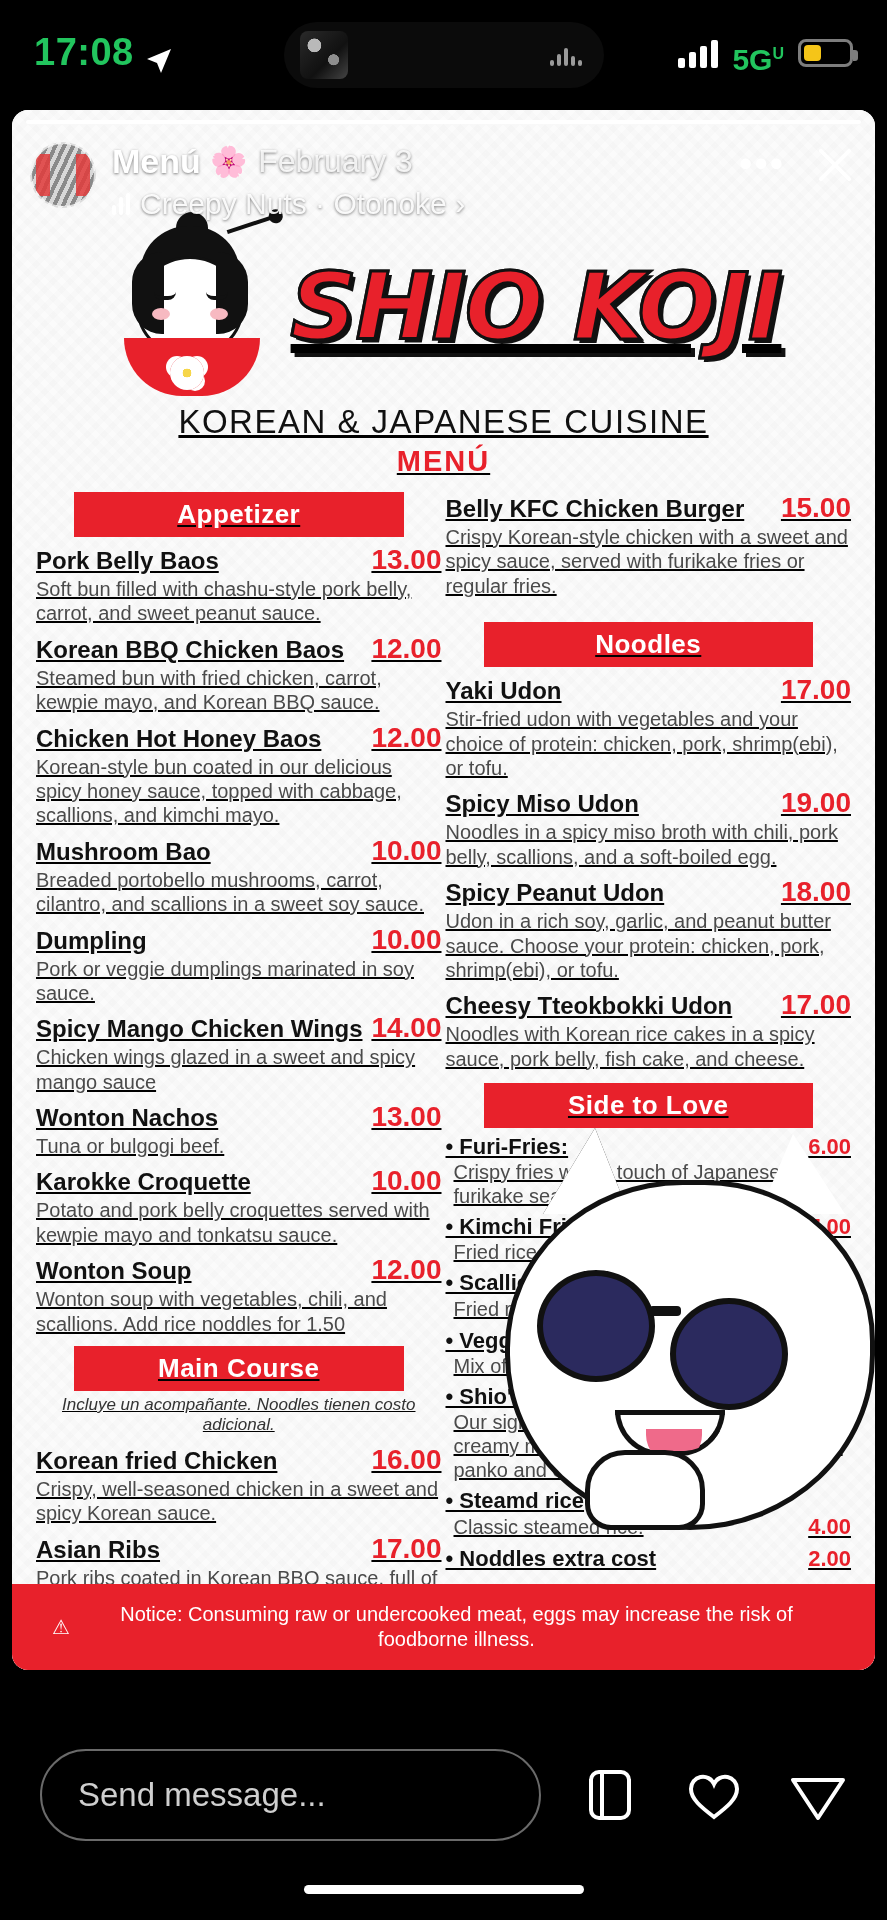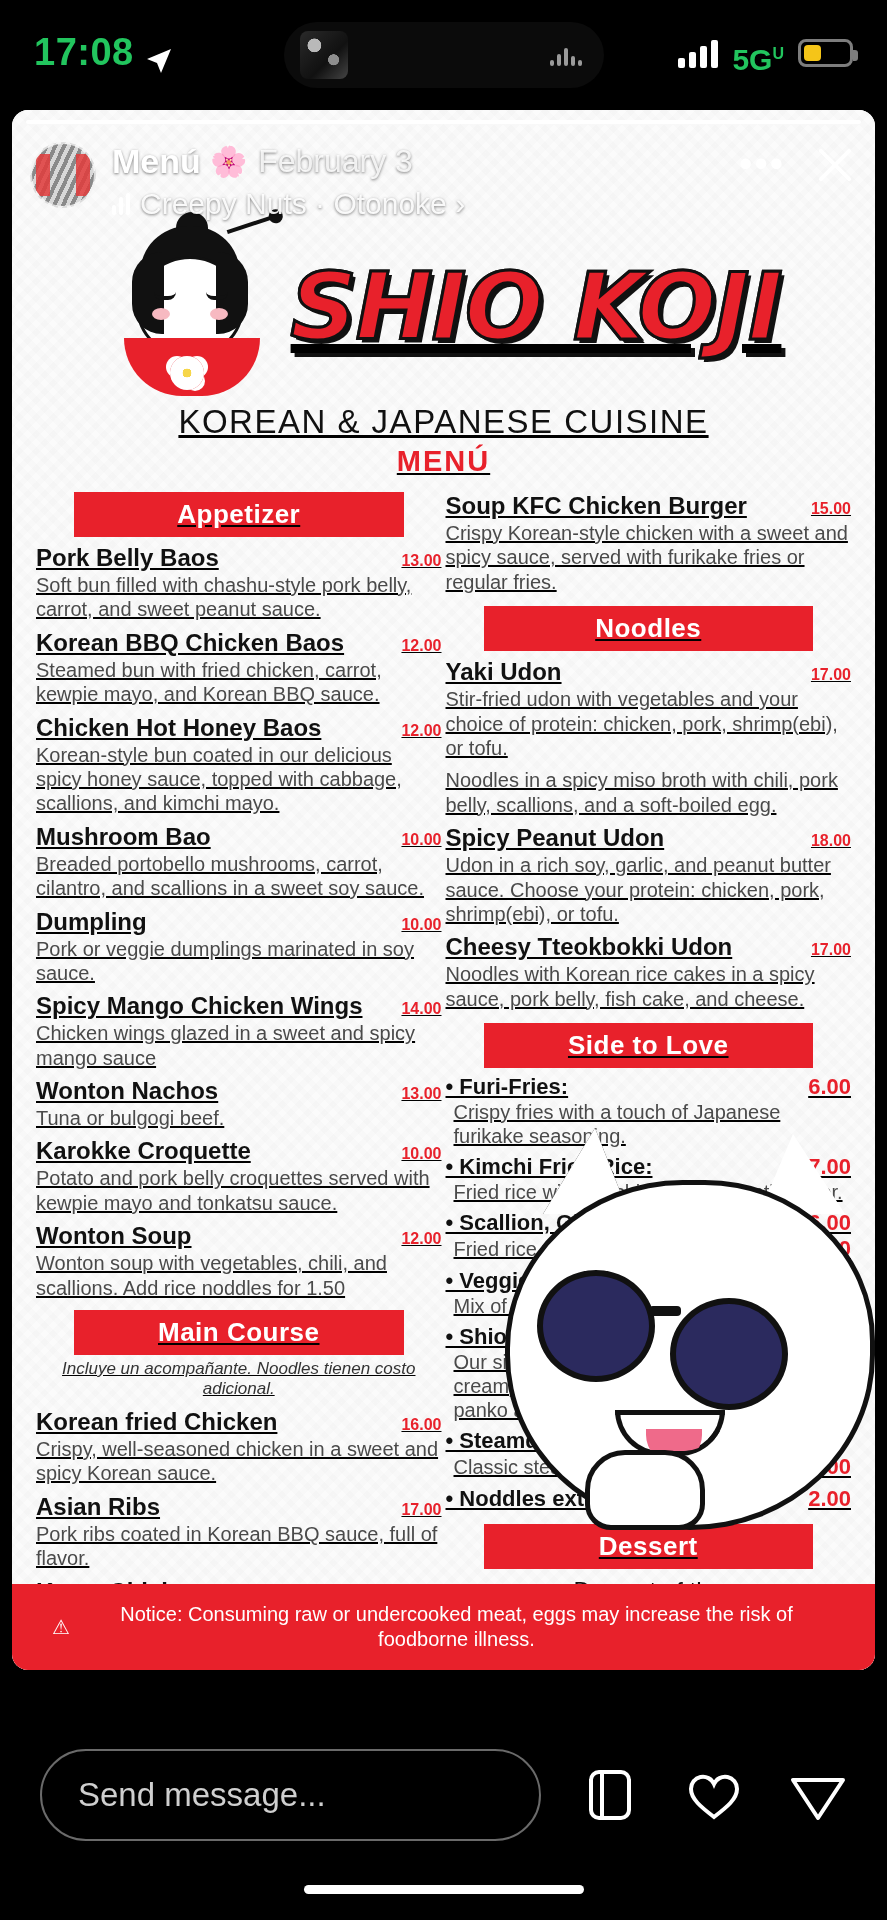--- a/index.html
+++ b/index.html
@@ -158,21 +158,21 @@
     background: #e8212b; color: #fff; text-align: center;
     font-size: 26px; font-weight: 700; padding: 7px 0; letter-spacing: .5px;
   }
   .band.inset { margin: 0 40px; }
   .note {
     text-align: center; font-size: 17px; color: #333; font-style: italic; padding: 4px 0 2px;
   }
   .item { padding: 7px 2px 0 2px; }
   .item-head { display: flex; align-items: baseline; }
   .item-name { font-size: 24px; color: #111; font-weight: 600; }
-  .item-price { margin-left: auto; font-size: 16px; color: #e8212b; font-weight: 600; padding-left: 8px; text-align: right;}
+  .item-price { margin-left: auto; font-size: 28px; color: #e8212b; font-weight: 600; padding-left: 8px; text-align: right;}
   .item-desc { font-size: 20px; line-height: 1.22; color: #4a4a4a; margin-top: 1px; }
 
   .side-item { padding: 6px 2px 0 2px; }
   .side-head { display: flex; align-items: baseline; }
   .side-name { font-size: 22px; color: #111; font-weight: 600; }
   .side-price { margin-left: auto; font-size: 22px; color: #e8212b; font-weight: 600;}
   .side-desc { font-size: 20px; color: #4a4a4a; line-height: 1.2; padding-left: 8px;}
   .dessert-line { text-align: center; font-size: 24px; padding: 8px 0 4px; color: #111; }
 
   .footer-band {
@@ -384,36 +384,40 @@
                 <span class="item-price">15.00</span>
               </div>
             <div class="item-desc">Choose your protein: chicken, tofu, shrimp(ebi), or pork. Add Japanese curry for 2.50.</div>
           </div>
 
         </div>
 
         <div class="col">
           <div class="item" style="padding-top:0">
             <div class="item-head">
-                <span class="item-name">Soup KFC Chicken Burger</span>
+                <span class="item-name">Belly KFC Chicken Burger</span>
                 <span class="item-price">15.00</span>
               </div>
             <div class="item-desc">Crispy Korean-style chicken with a sweet and spicy sauce, served with furikake fries or regular fries.</div>
           </div>
 
-          <div class="band inset" style="margin-top:12px">Noodles</div>
+          <div class="band inset" style="margin-top:24px">Noodles</div>
 
           <div class="item">
             <div class="item-head">
                 <span class="item-name">Yaki Udon</span>
                 <span class="item-price">17.00</span>
               </div>
             <div class="item-desc">Stir-fried udon with vegetables and your choice of protein: chicken, pork, shrimp(ebi), or tofu.</div>
           </div>
           <div class="item">
+            <div class="item-head">
+                <span class="item-name">Spicy Miso Udon</span>
+                <span class="item-price">19.00</span>
+              </div>
             <div class="item-desc">Noodles in a spicy miso broth with chili, pork belly, scallions, and a soft-boiled egg.</div>
           </div>
           <div class="item">
             <div class="item-head">
                 <span class="item-name">Spicy Peanut Udon</span>
                 <span class="item-price">18.00</span>
               </div>
             <div class="item-desc">Udon in a rich soy, garlic, and peanut butter sauce. Choose your protein: chicken, pork, shrimp(ebi), or tofu.</div>
           </div>
           <div class="item">

